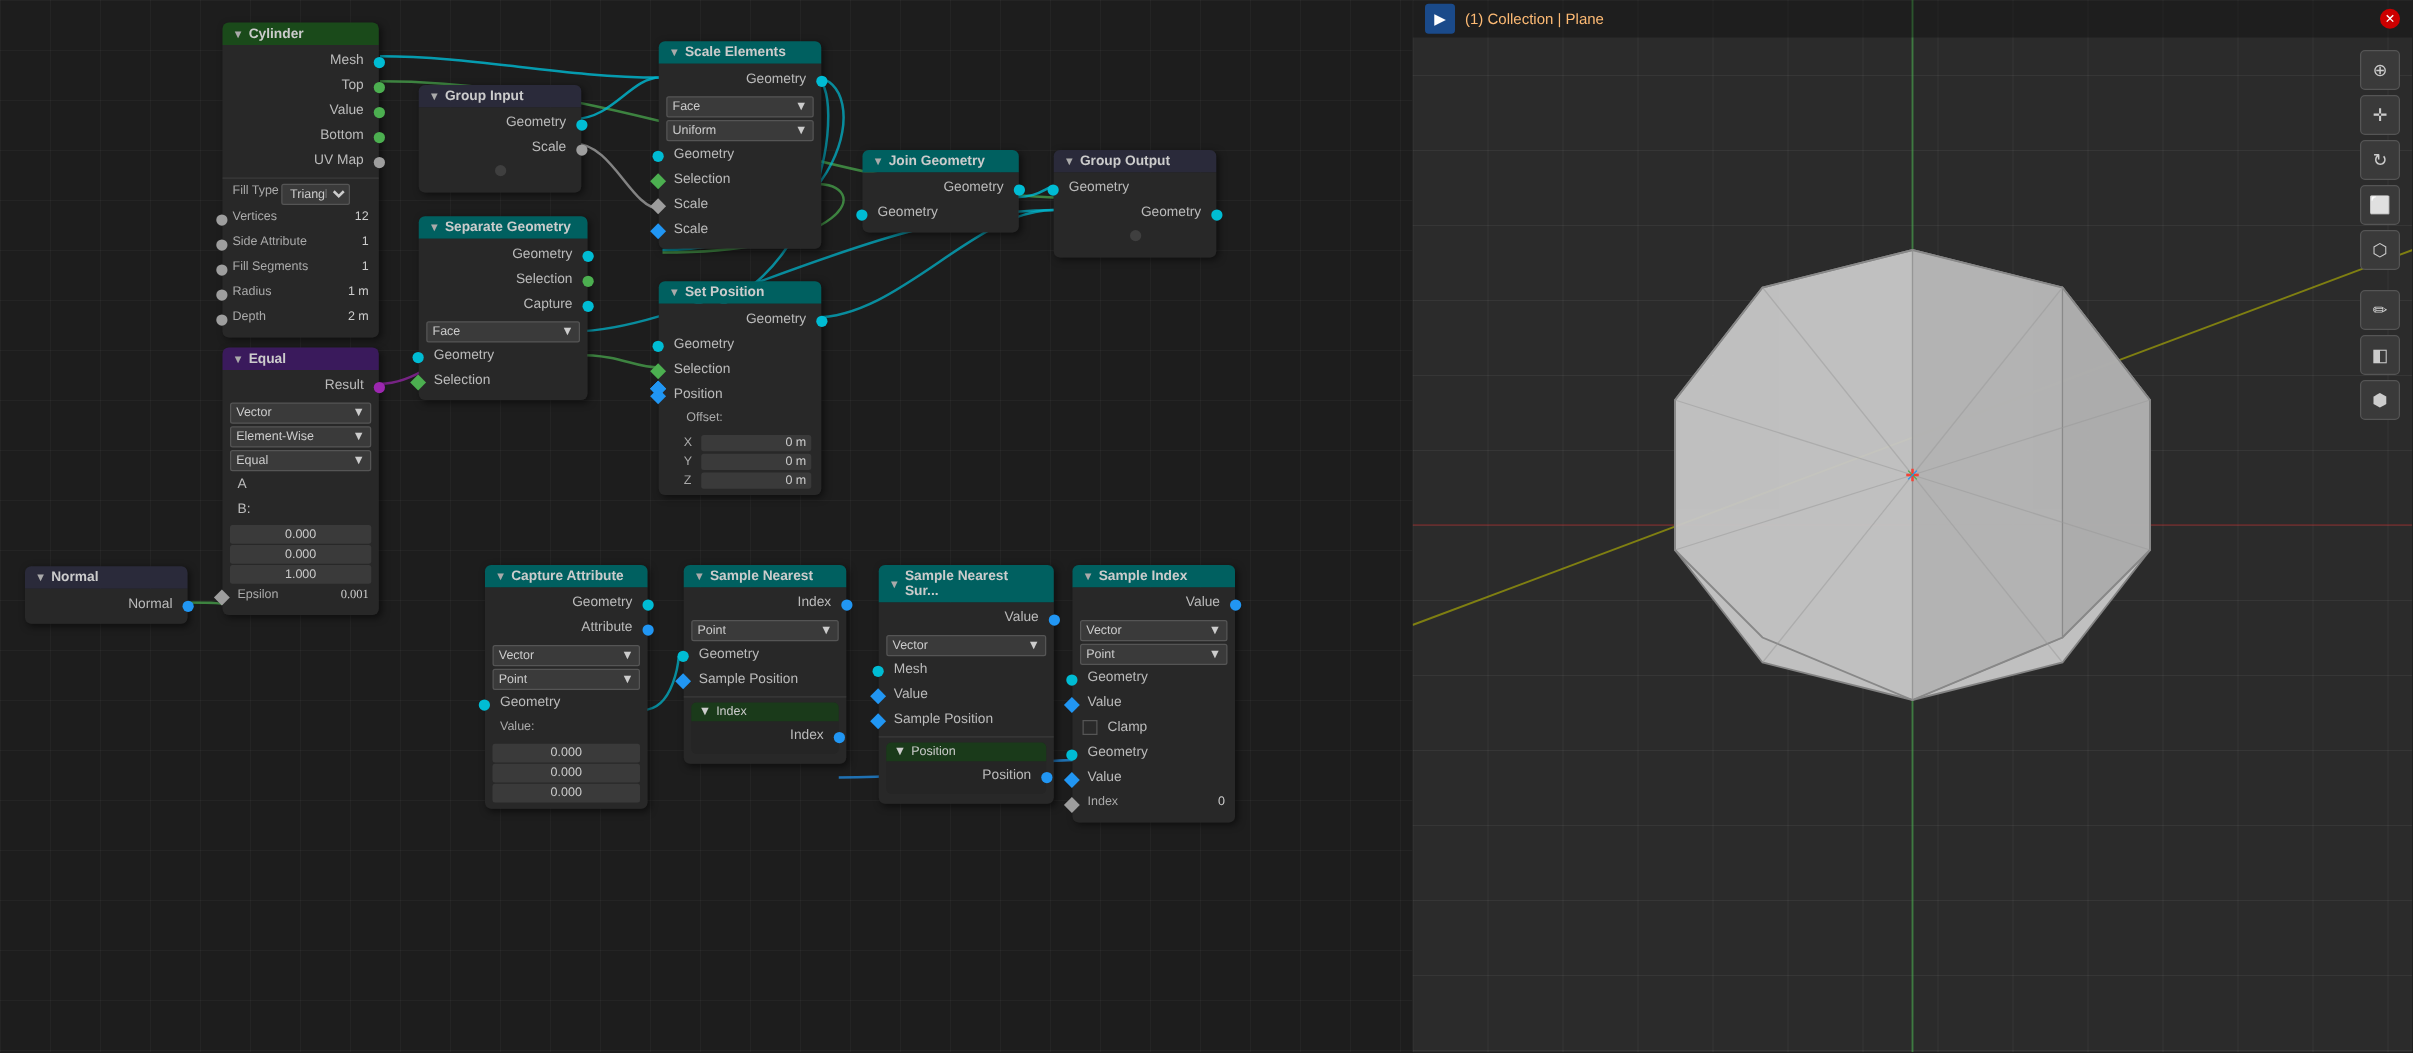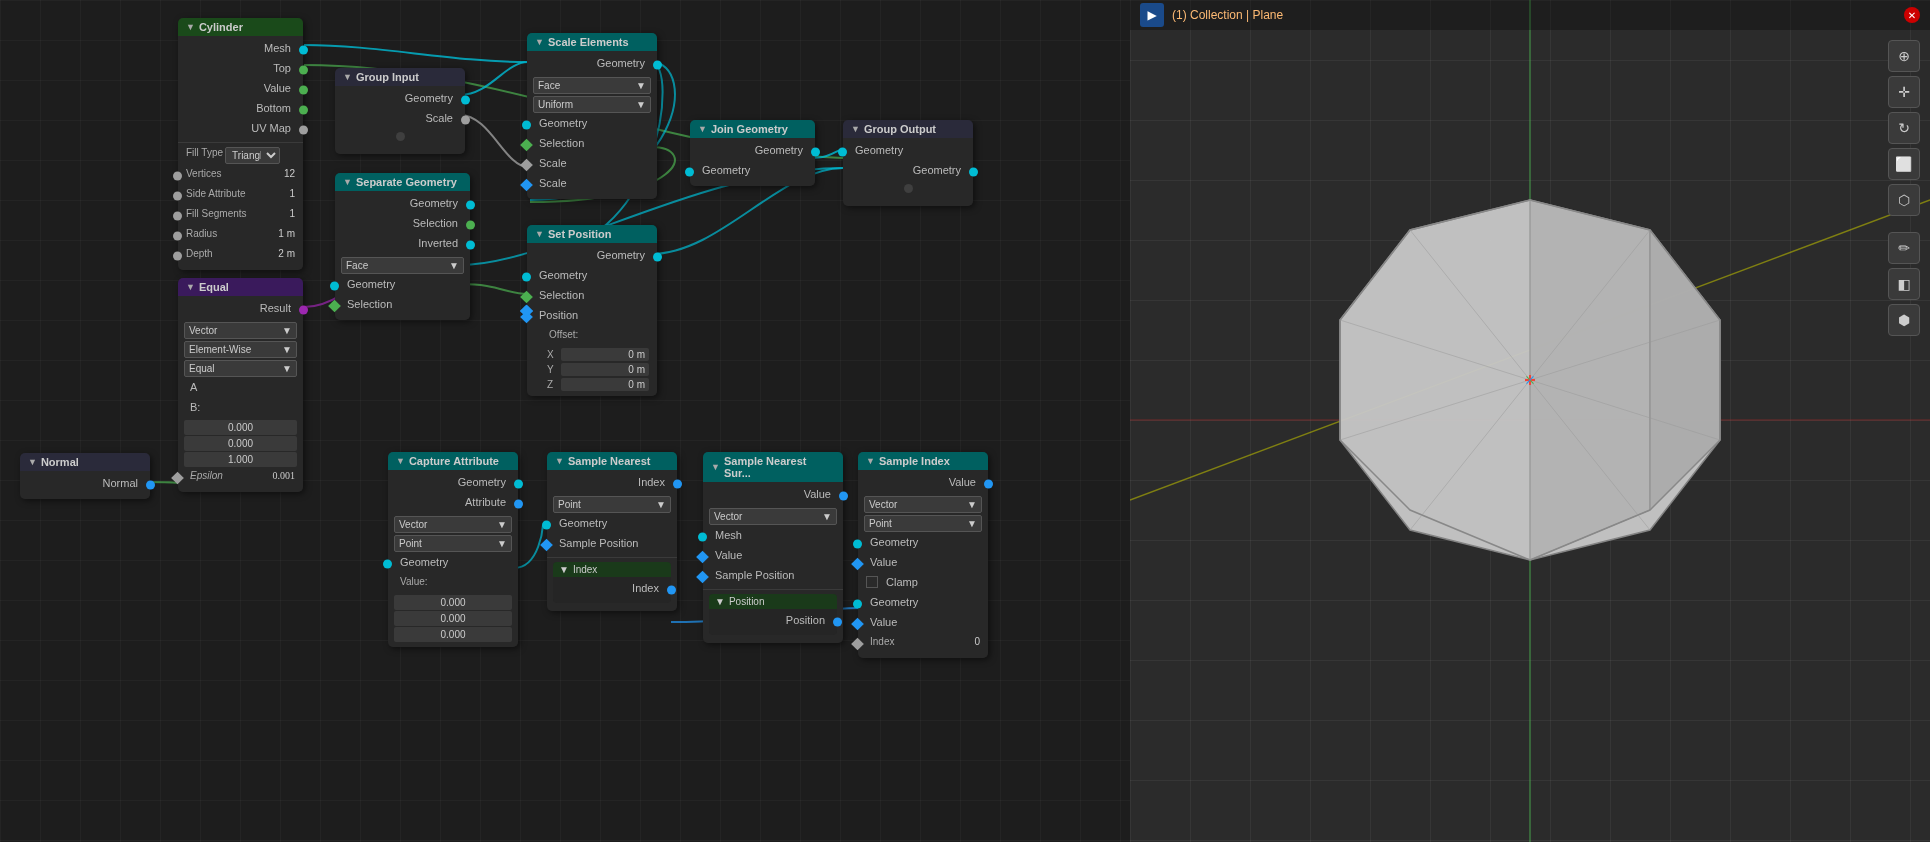--- a/index.html
+++ b/index.html
@@ -448,21 +448,21 @@
     <div class="node-body">
       <div class="node-row right">
         <span class="node-label-right">Geometry</span>
         <div class="socket right teal"></div>
       </div>
       <div class="node-row right">
         <span class="node-label-right">Selection</span>
         <div class="socket right green"></div>
       </div>
       <div class="node-row right">
-        <span class="node-label-right">Inverted</span>
+        <span class="node-label-right">Capture</span>
         <div class="socket right teal"></div>
       </div>
       <div class="node-full-dropdown">
         <span>Face</span>
         <span>▼</span>
       </div>
       <div class="node-row">
         <div class="socket left teal"></div>
         <span class="node-label-left">Geometry</span>
       </div>
@@ -536,21 +536,21 @@
         <span class="node-label-left">A</span>
       </div>
       <div class="node-row">
         <span class="node-label-left">B:</span>
       </div>
       <div style="margin:1px 6px; background:#3a3a3a; padding:2px 4px; text-align:center; border-radius:2px; font-size:10px;">0.000</div>
       <div style="margin:1px 6px; background:#3a3a3a; padding:2px 4px; text-align:center; border-radius:2px; font-size:10px;">0.000</div>
       <div style="margin:1px 6px; background:#3a3a3a; padding:2px 4px; text-align:center; border-radius:2px; font-size:10px;">1.000</div>
       <div class="node-row">
         <div class="socket left grey diamond"></div>
-        <span style="font-size:10px;color:#aaa;padding-left:4px;font-style:italic;">Epsilon</span>
+        <span style="font-size:10px;color:#aaa;padding-left:4px;">Epsilon</span>
         <span style="font-size:10px;margin-left:auto;font-family:Liberation Serif, serif;">0.001</span>
       </div>
     </div>
   </div>
 
   <div class="node" style="left:20px; top:453px; width:130px;">
     <div class="node-header header-dark">
       <span class="collapse-arrow">▼</span>
       <span>Normal</span>
     </div>

